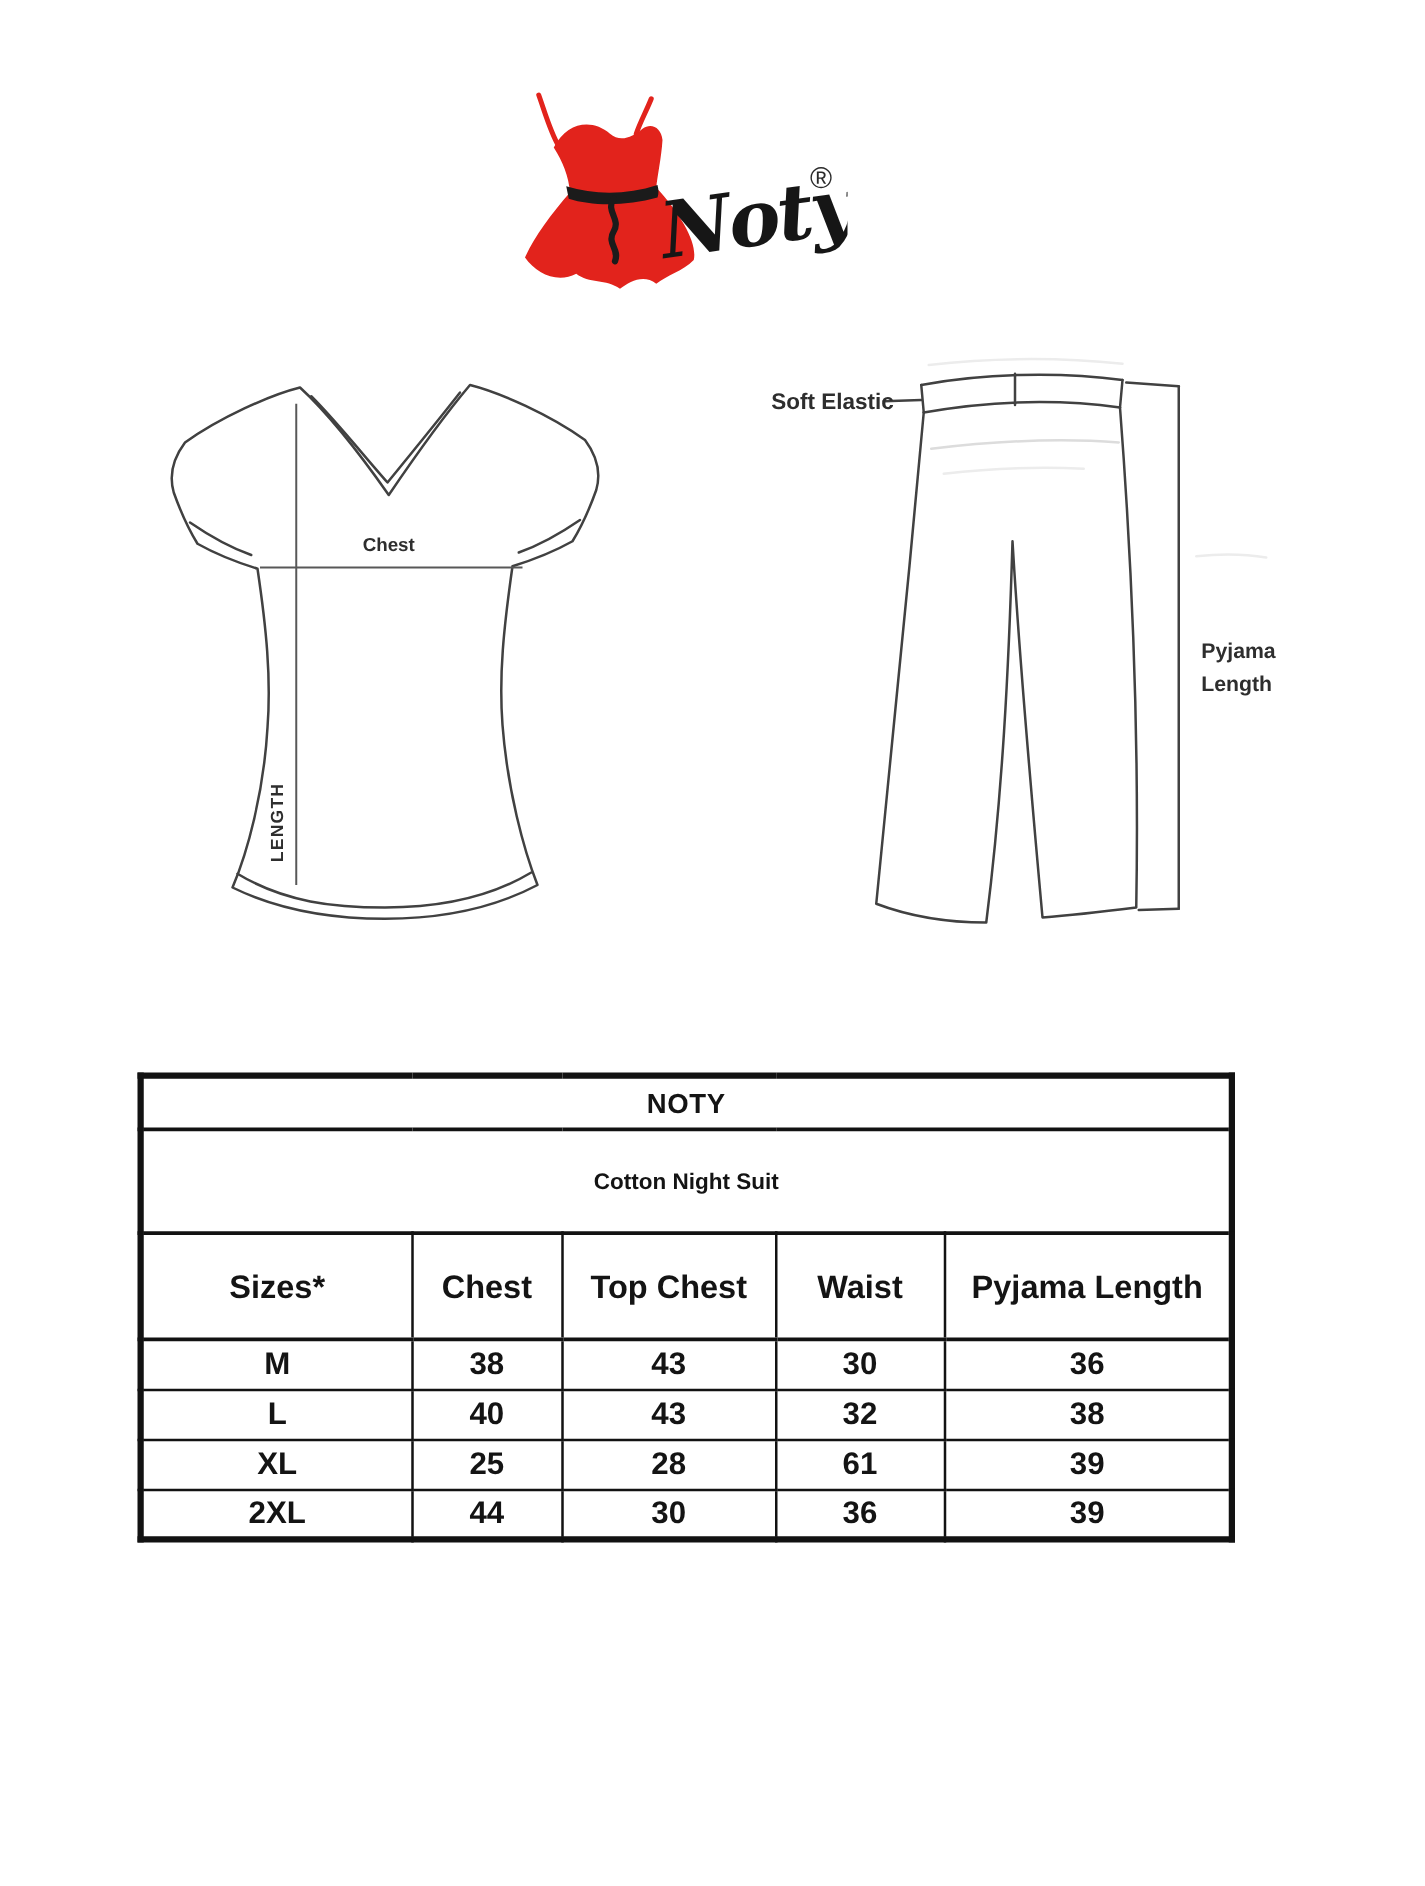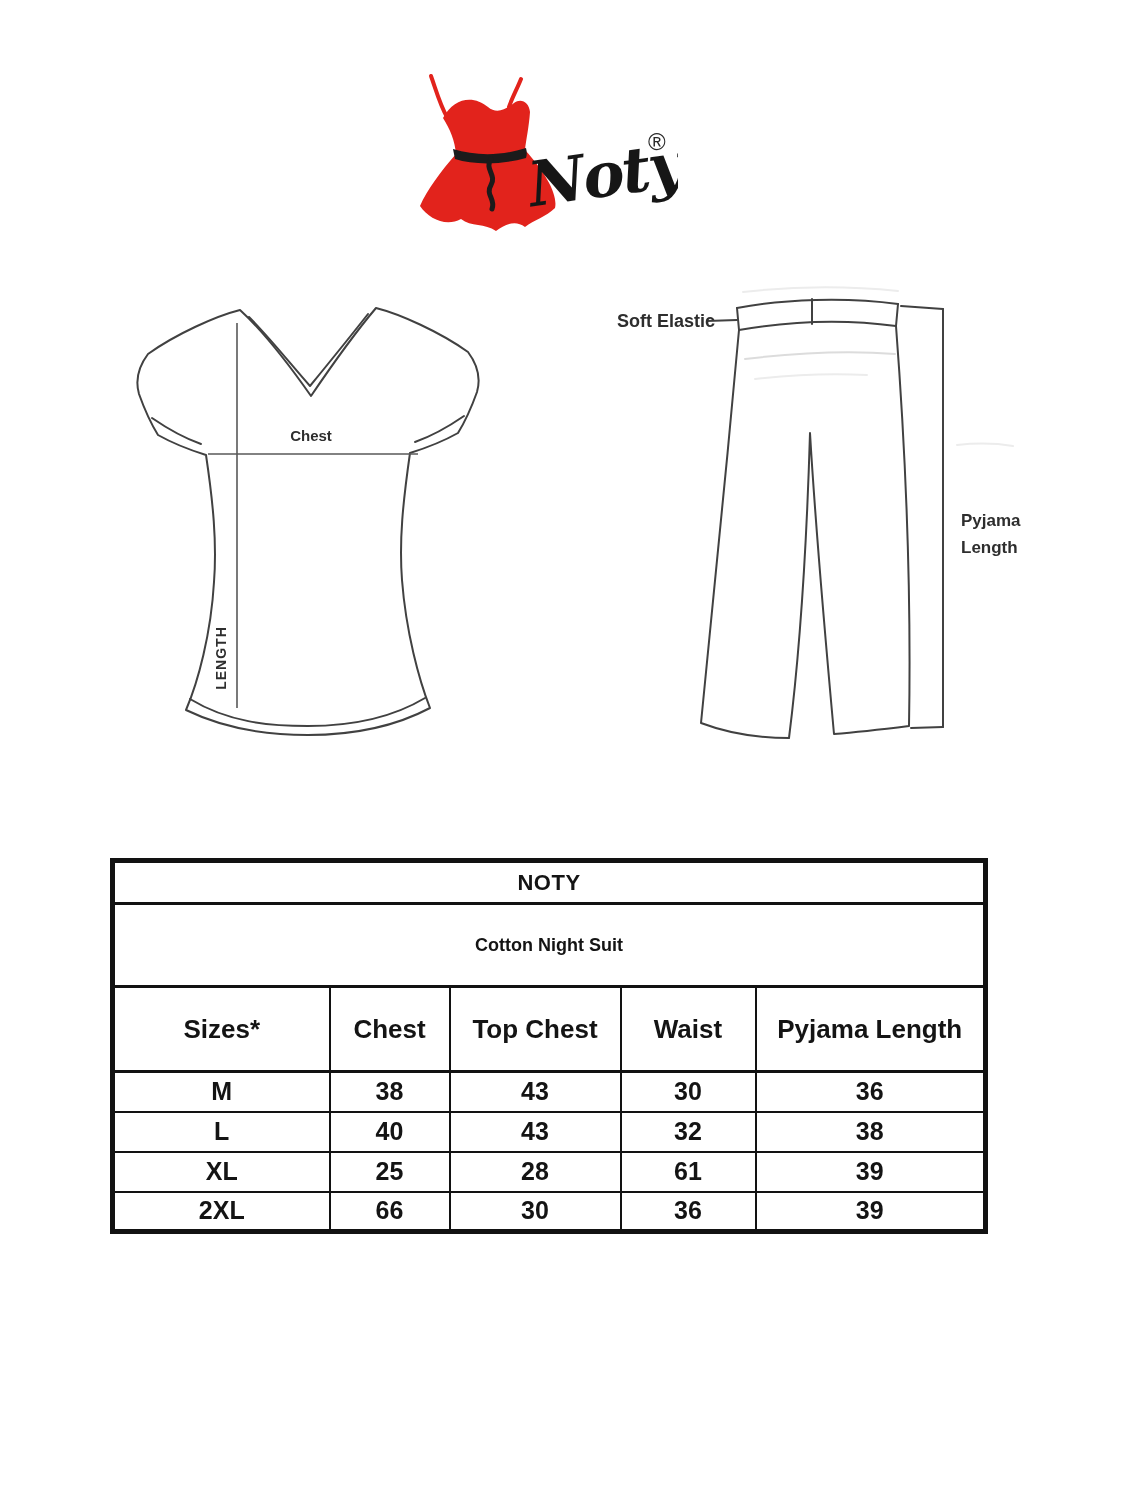--- a/index.html
+++ b/index.html
@@ -132,21 +132,21 @@
       </tr>
       <tr class="row-data">
         <td>XL</td>
         <td>25</td>
         <td>28</td>
         <td>61</td>
         <td>39</td>
       </tr>
       <tr class="row-data">
         <td>2XL</td>
-        <td>66</td>
+        <td>44</td>
         <td>30</td>
         <td>36</td>
         <td>39</td>
       </tr>
     </tbody>
   </table>
 
 </div>
 
 </body></html>

